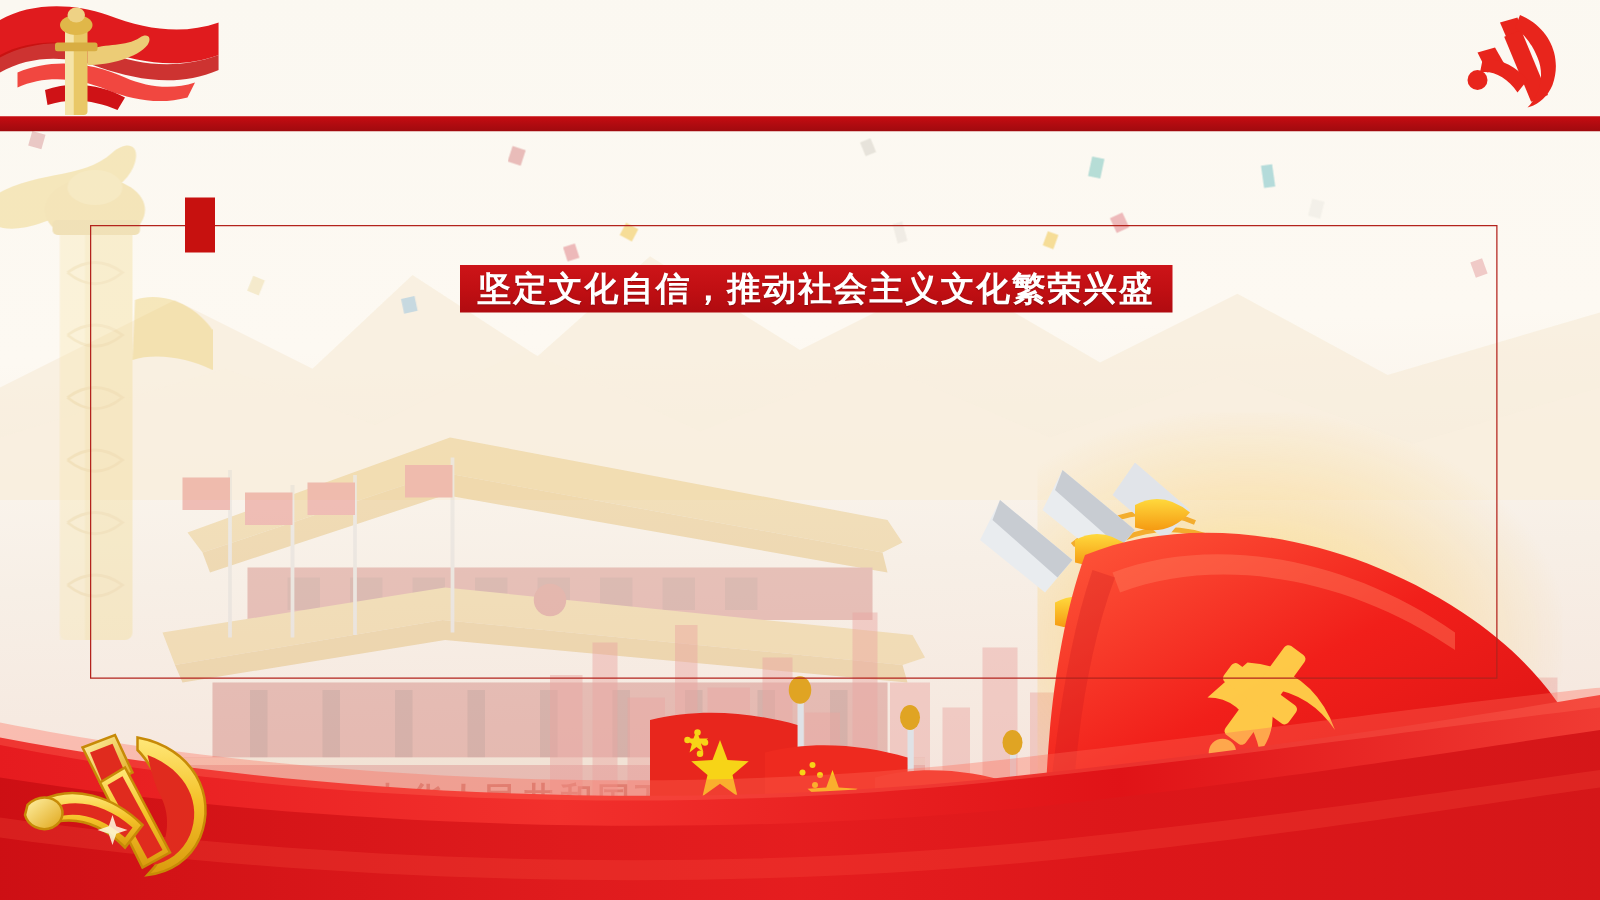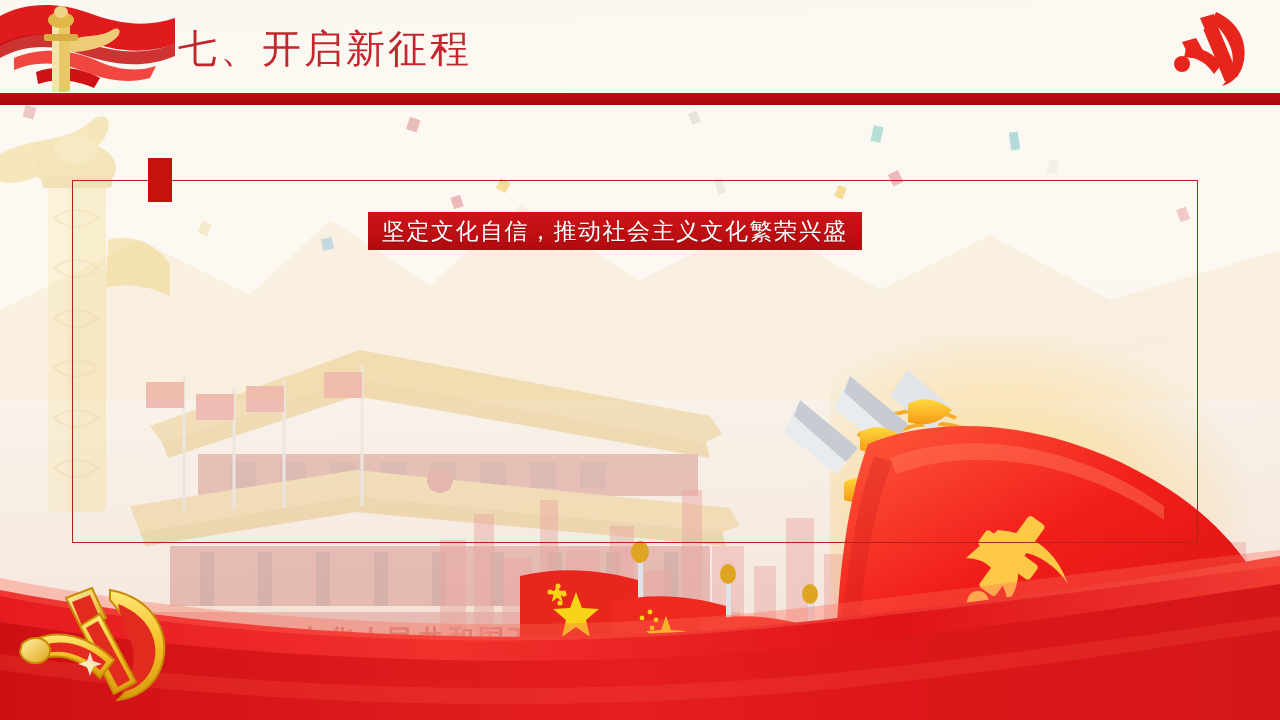--- a/index.html
+++ b/index.html
@@ -51,22 +51,22 @@
     background:#c7110f;
   }
 
   
   .banner {
     position:absolute; left:368px; top:212px; height:38px;
     padding:0 14px; display:flex; align-items:center; justify-content:center;
     background:linear-gradient(180deg,#cd1418 0%,#c10f13 50%,#b00b10 100%);
   }
   .banner-text {
-    color:#ffffff; font-size:23px; letter-spacing:1.5px;
-    font-family:"DejaVu Serif","Liberation Serif",serif; font-weight:400;
+    color:#ffffff; font-size:27px; letter-spacing:1.5px;
+    font-family:"DejaVu Serif","Liberation Serif",serif; font-weight:700;
     white-space:nowrap;
     text-shadow:0 1px 1px rgba(0,0,0,.25);
   }
 
   
   .body-text {
     position:absolute; left:182px; top:284px; width:920px;
     font-size:27.5px; line-height:45px; color:#1b1b1b;
     font-family:"DejaVu Serif","Liberation Serif",serif; font-weight:700;
     text-align:justify; letter-spacing:.4px;
@@ -329,21 +329,20 @@
       <g>
         <rect x="52" y="22" width="18" height="70" rx="3" fill="#e9c867"></rect>
         <rect x="52" y="22" width="7" height="70" fill="#f5e4a8"></rect>
         <ellipse cx="61" cy="20" rx="13" ry="8" fill="#e0b749"></ellipse>
         <ellipse cx="61" cy="12" rx="7" ry="6" fill="#eed285"></ellipse>
         <path d="M70 40 C86 34 100 38 112 30 C118 26 122 30 118 36 C110 46 88 52 70 52 Z" fill="#eccc76"></path>
         <rect x="44" y="34" width="34" height="7" rx="2" fill="#d8ad42"></rect>
       </g>
     </svg>
 
-    <div class="header-title">七、开启新征程</div>
 
     <svg class="header-emblem" viewBox="0 0 96 82">
       <g fill="#e8251c">
         <path d="M40 10 L54 6 L58 20 L46 24 Z"></path>
         <path d="M46 20 L60 16 L76 70 L62 74 Z" transform="rotate(-6 58 46)"></path>
         <path d="M22 34 L36 30 L44 44 L30 50 Z"></path>
         <path d="M56 4 C80 14 90 38 82 60 C78 70 70 76 62 78 C72 68 76 52 70 38 C66 28 60 20 52 14 Z"></path>
         <path d="M26 40 C38 38 52 44 62 56 L54 66 C46 54 34 48 24 50 Z"></path>
         <circle cx="22" cy="56" r="8"></circle>
       </g>

